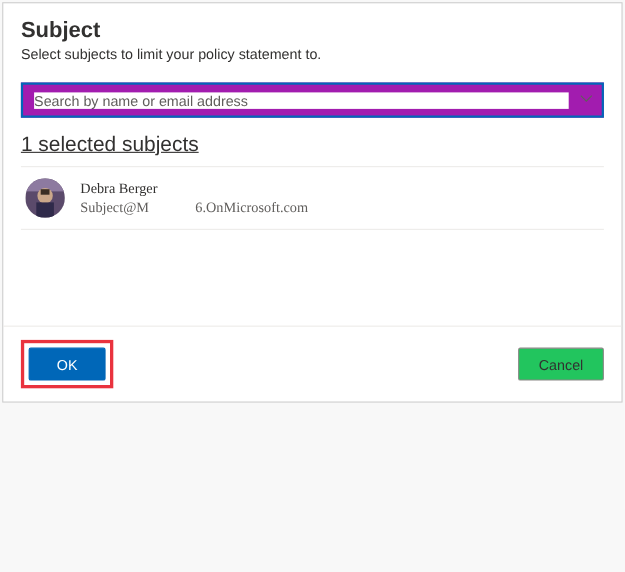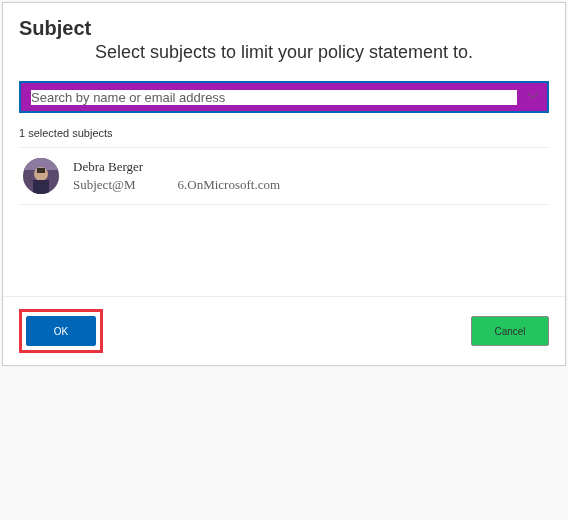--- a/index.html
+++ b/index.html
@@ -22,24 +22,23 @@
       padding: 14px 16px 0 16px;
       overflow: hidden;
     }
     .title {
       font-size: 20px;
       font-weight: 600;
       color: #323130;
       margin-bottom: 2px;
     }
     .subtitle {
-      font-size: 18px;
+      font-size: 13px;
       color: #323130;
       margin-bottom: 18px;
-      text-align: center;
     }
     .field-label {
       font-size: 13px;
       color: #323130;
       margin-bottom: 4px;
     }
     .field-label .req {
       color: #a4262c;
       margin-left: 2px;
     }
@@ -67,23 +66,24 @@
     .search-input::placeholder { color: #605e5c; }
     .chevron {
       position: absolute;
       right: 8px;
       top: 50%;
       transform: translateY(-50%);
       color: #605e5c;
       pointer-events: none;
     }
     .selected-count {
-      font-size: 11px;
+      font-size: 19px;
       color: #323130;
       margin: 14px 0 8px 0;
+      text-decoration: underline;
     }
     .list {
       border-top: 1px solid #edebe9;
     }
     .row {
       display: flex;
       align-items: center;
       padding: 10px 4px 10px 4px;
       border-bottom: 1px solid #edebe9;
     }
@@ -126,21 +126,21 @@
       display: flex;
       align-items: center;
       justify-content: space-between;
     }
     .ok-wrap {
       border: 3px solid #e9333e;
       padding: 4px;
       display: inline-block;
     }
     .btn {
-      font-size: 10px;
+      font-size: 13px;
       font-family: inherit;
       height: 30px;
       padding: 0 8px;
       border-radius: 2px;
       cursor: pointer;
     }
     .btn-primary {
       background: #0067b8;
       color: #ffffff;
       border: 1px solid #0067b8;

